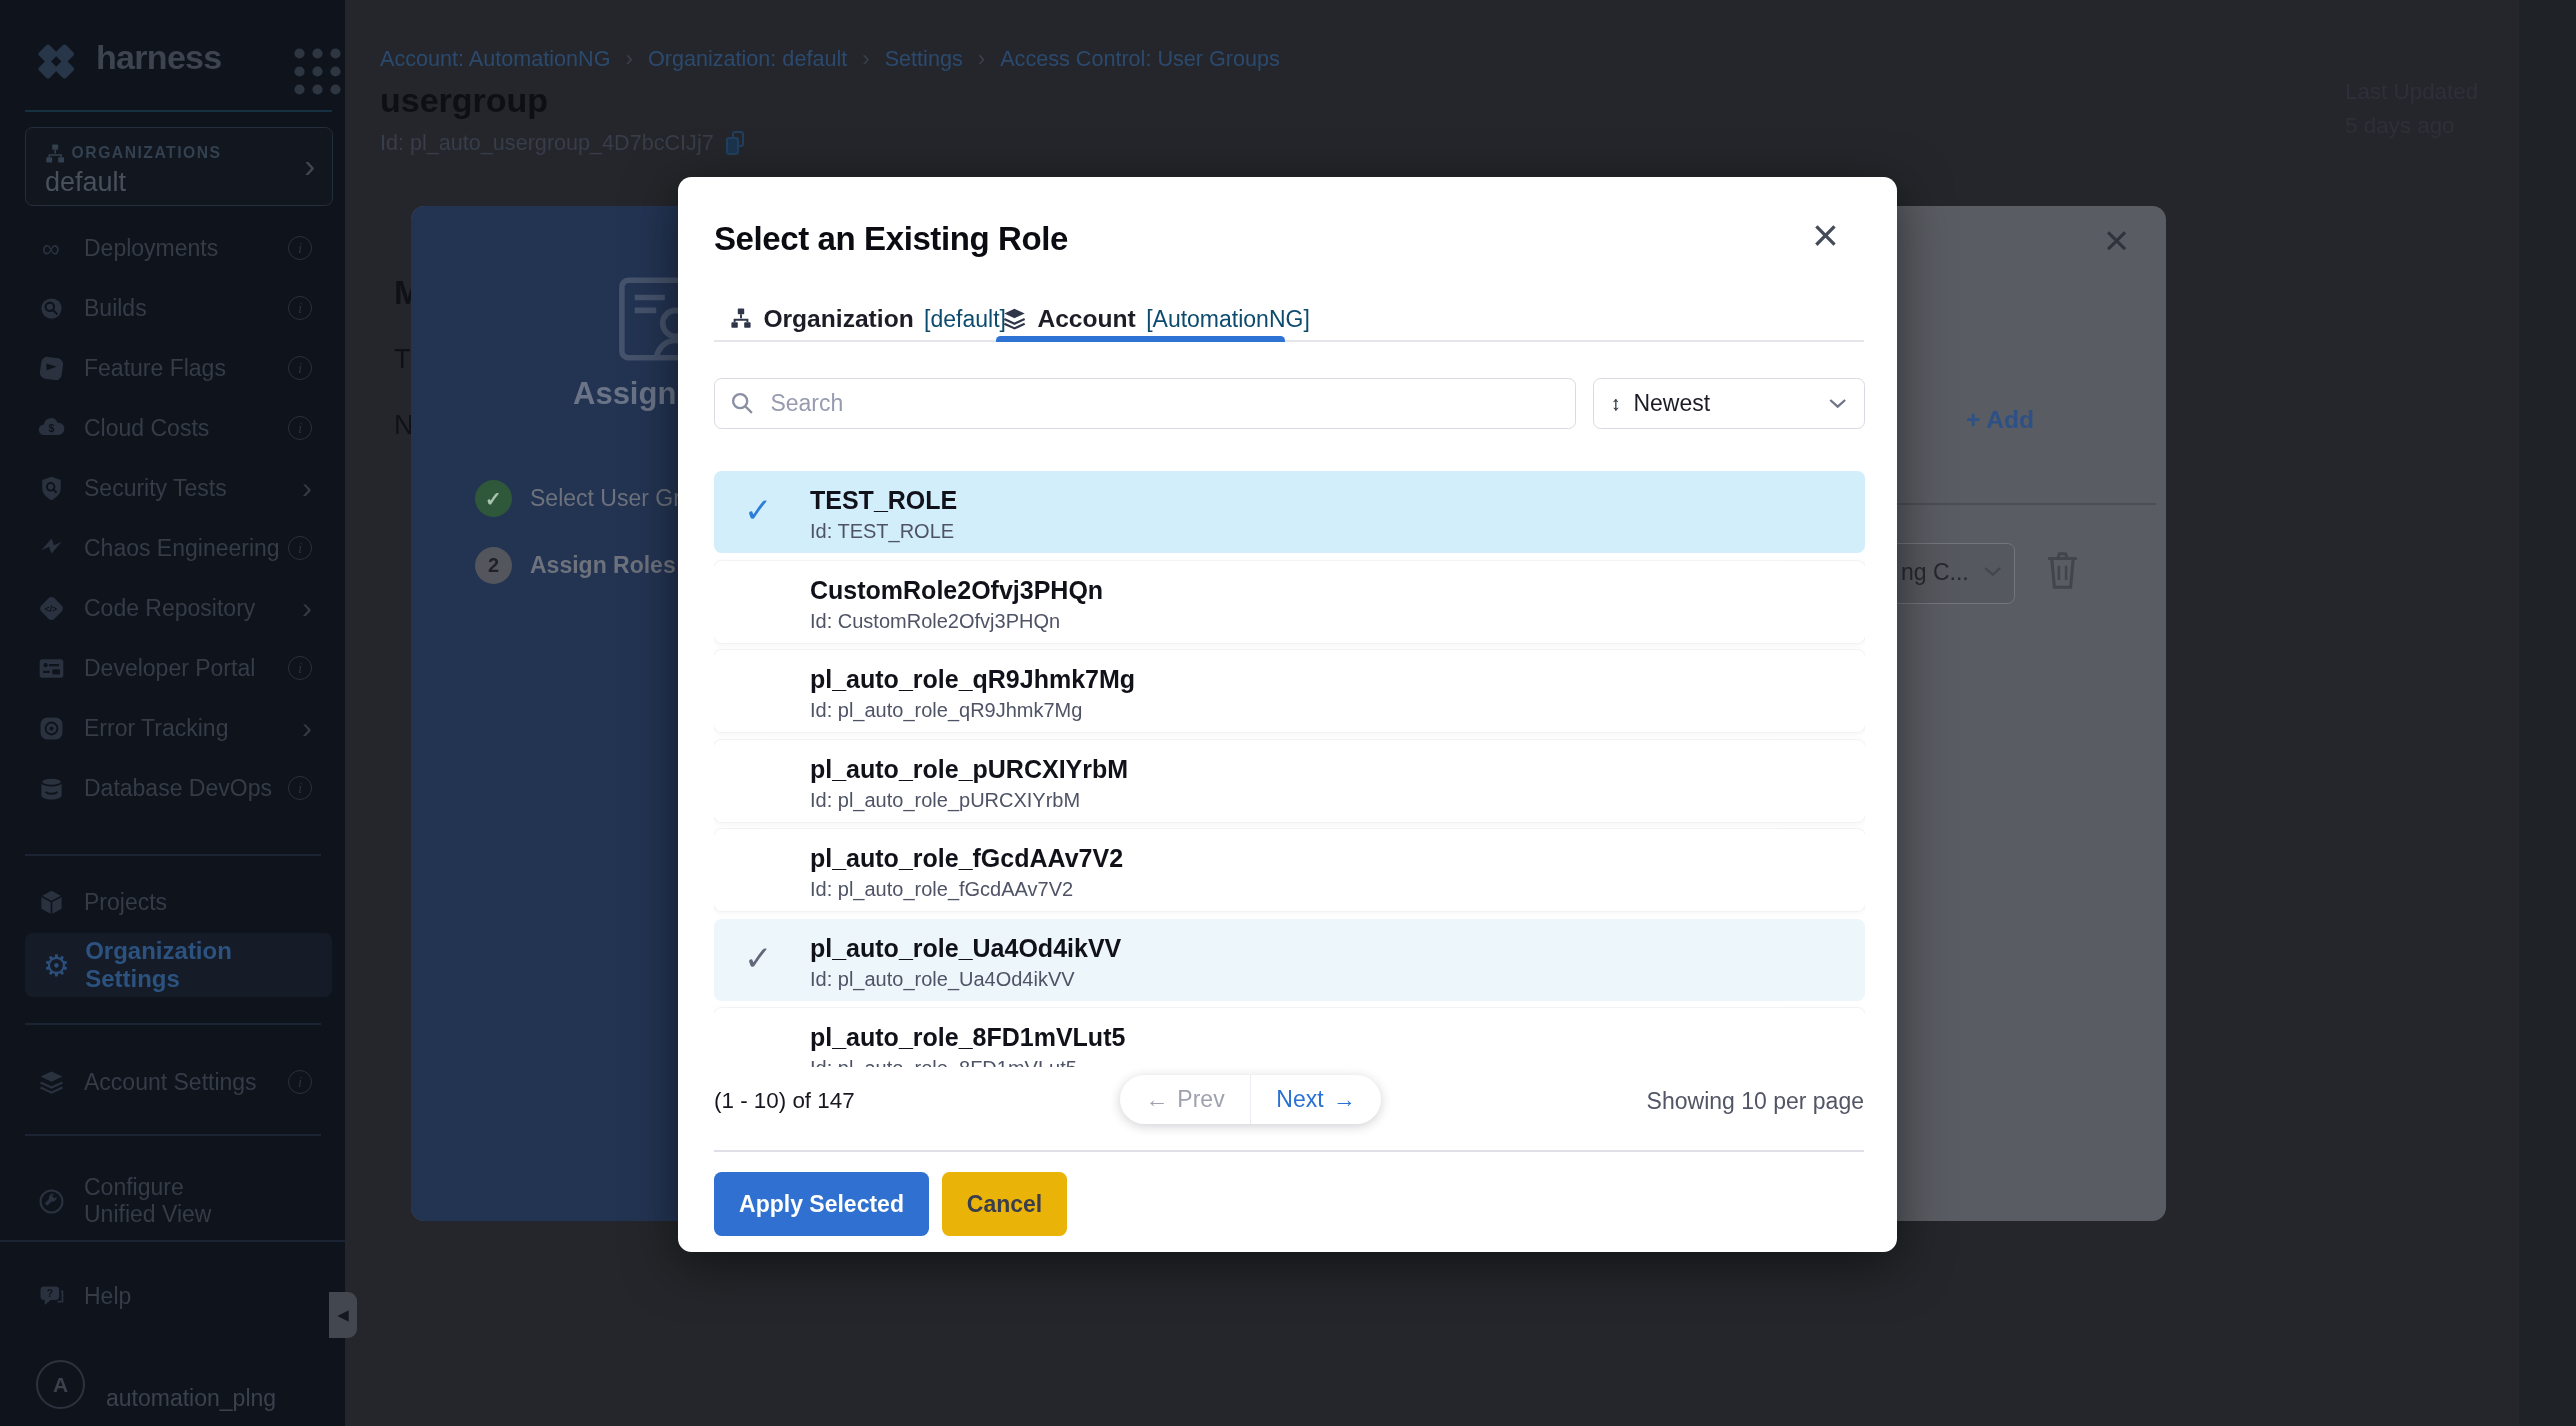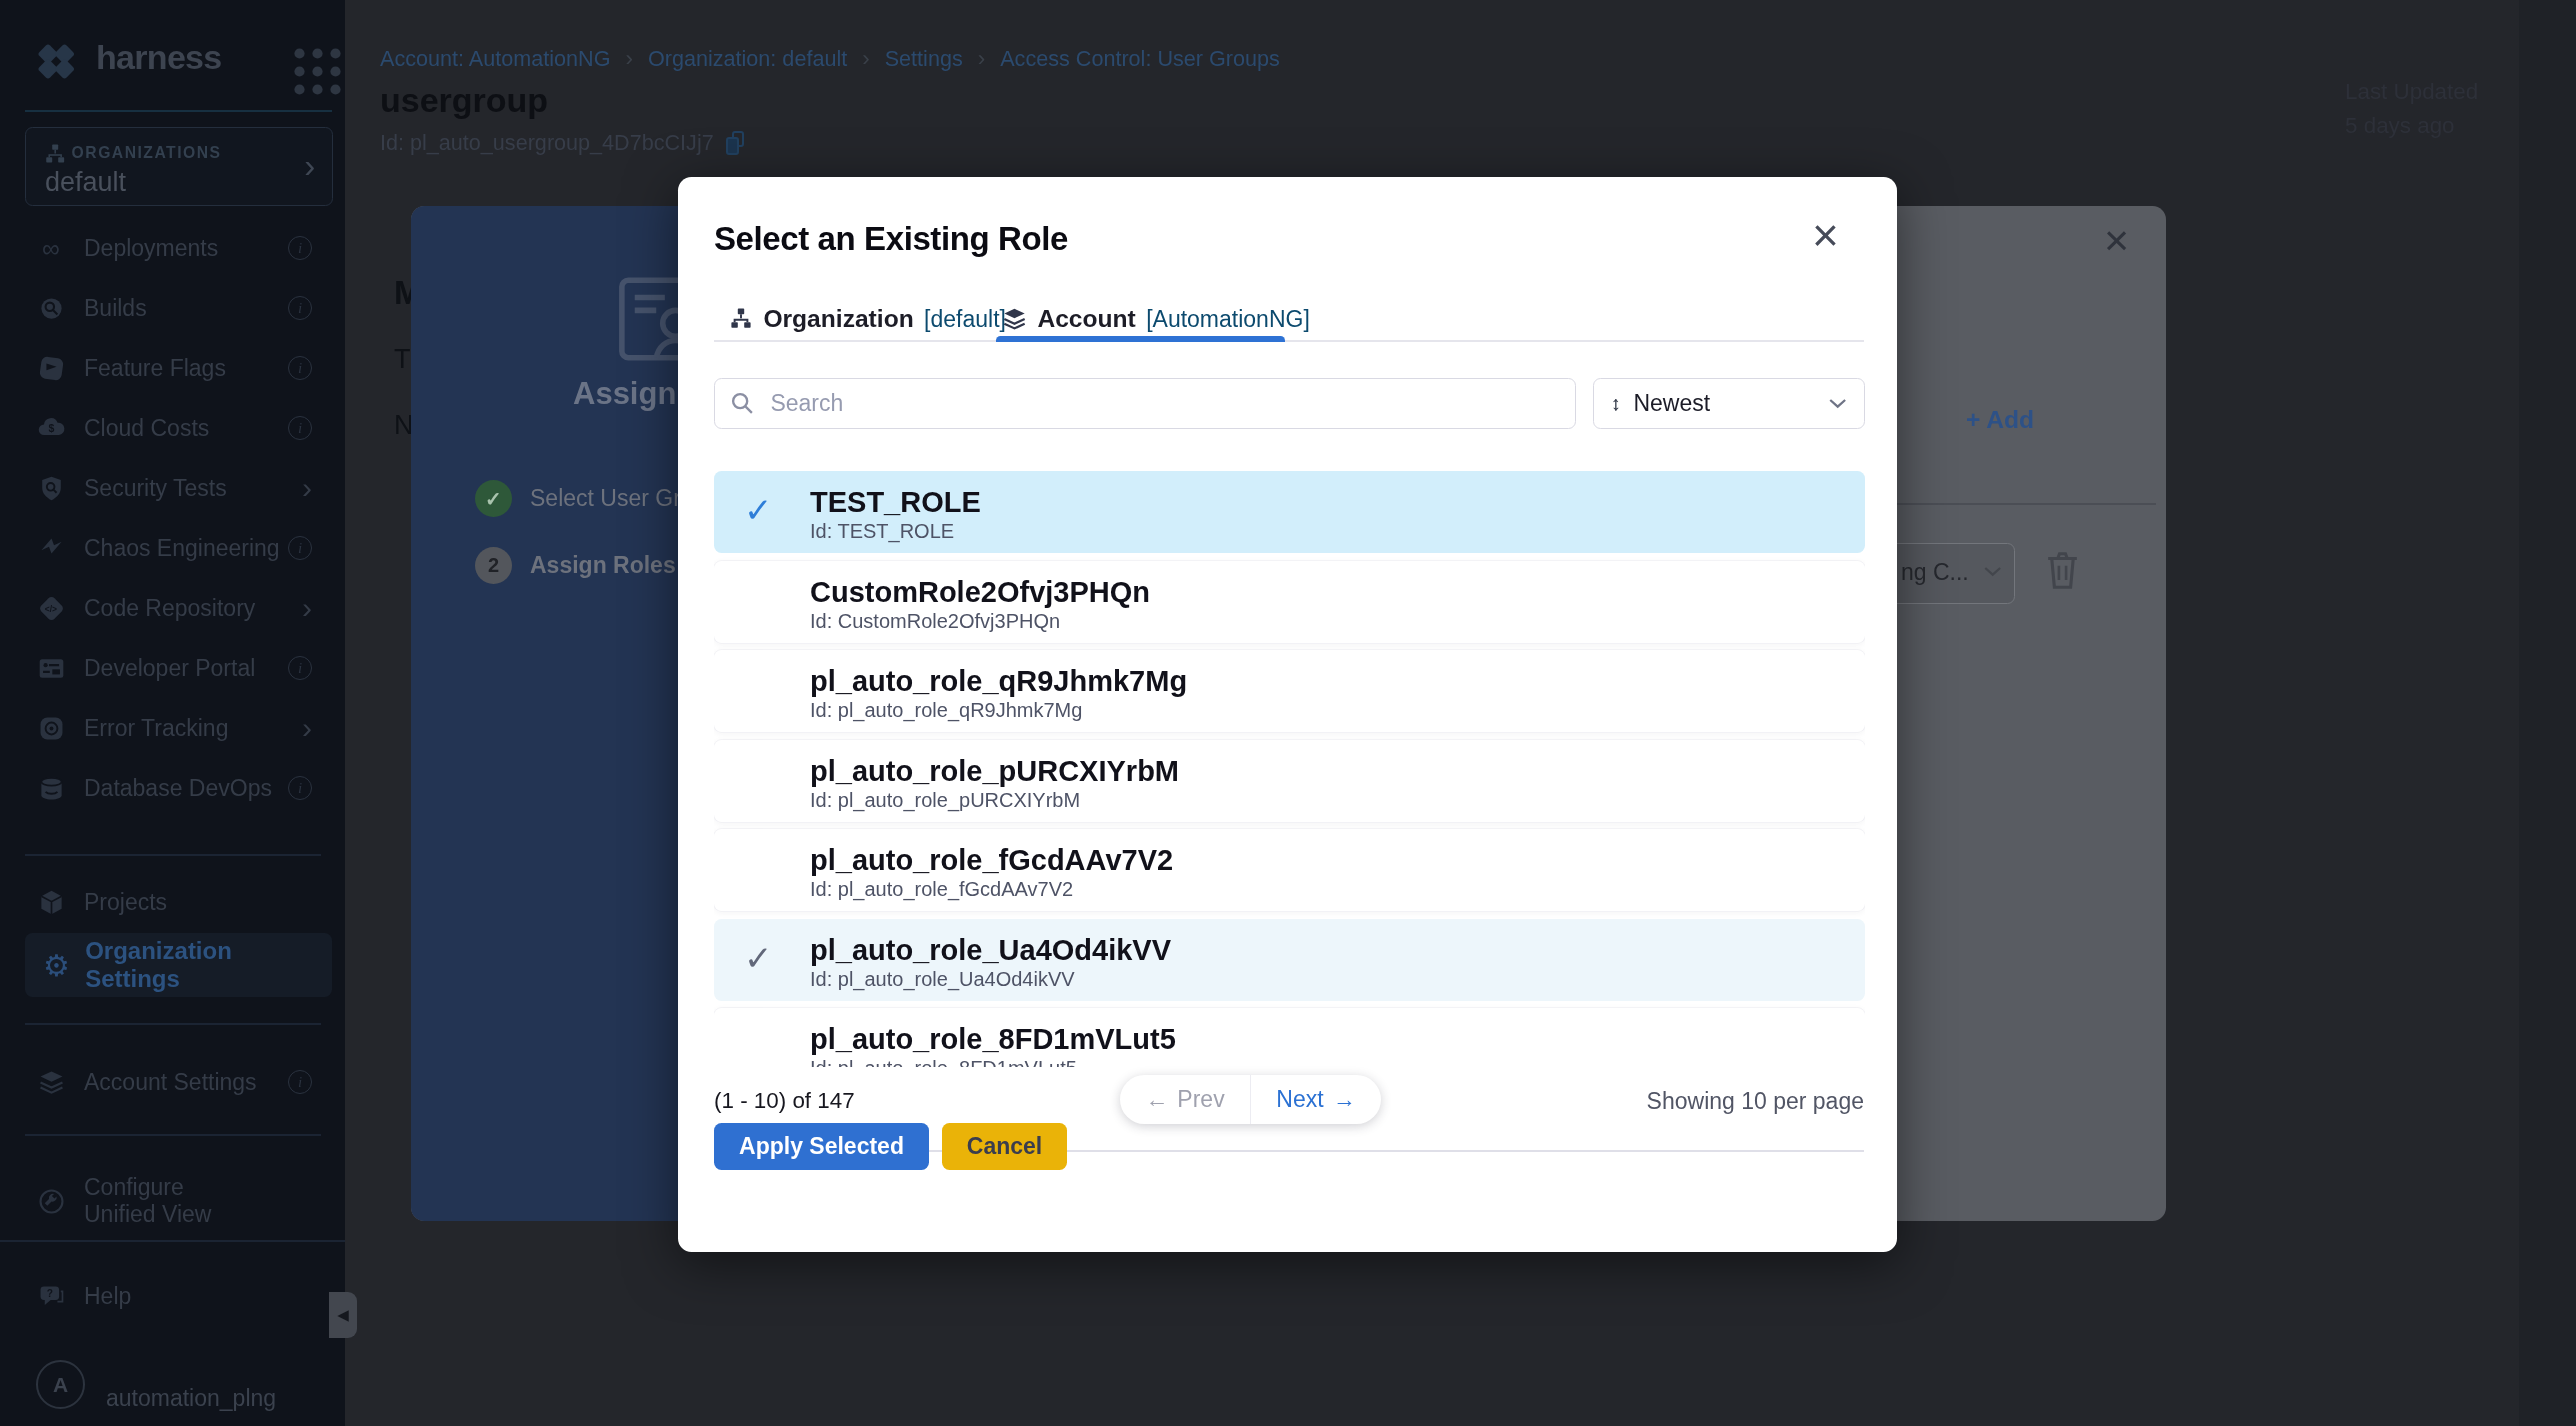--- a/index.html
+++ b/index.html
@@ -94,31 +94,31 @@
   .sort-arrows{font-size:20px;color:#3a404f;letter-spacing:-9.7px;margin-right:22.4px;}
   .sort-lbl{font-size:23px;color:#1c1c27;flex:1;}
   .roles{position:absolute;left:36px;top:294px;width:1151px;height:596px;overflow:hidden;}
   .role-row{position:relative;width:1151px;height:82px;margin-bottom:7.5px;border-radius:7.5px;background:#fff;
             box-shadow:0 0 0 0.7px #f0f0f4, 0 1.5px 6px rgba(40,41,61,0.05);cursor:pointer;}
   .role-row.sel{background:#d2eefb;box-shadow:none;}
   .role-row.sel-soft{background:#edf6fb;box-shadow:none;}
   .role-check{position:absolute;left:30px;top:19.4px;font-size:34px;}
   .ck-blue{color:#2e7ed8;}
   .ck-gray{color:#62687a;}
-  .role-name{position:absolute;left:96px;top:15px;font-size:29px;font-weight:700;color:#11111a;}
+  .role-name{position:absolute;left:96px;top:15px;font-size:25px;font-weight:700;color:#11111a;}
   .role-id{position:absolute;left:96px;top:49px;font-size:20px;color:#4e5366;}
   .pg-range{position:absolute;left:36px;top:911px;font-size:22.4px;color:#17171f;}
   .pg-pill{position:absolute;left:442px;top:898px;width:261px;height:49px;background:#fff;border-radius:745px;
            box-shadow:0 2.2px 10.4px rgba(40,41,61,0.22);display:flex;overflow:hidden;}
   .pg-half{flex:1;display:flex;align-items:center;justify-content:center;gap:9px;font-size:23px;cursor:pointer;}
   .pg-prev{color:#9fa1ae;border-right:1.5px solid #ececf2;}
   .pg-next{color:#2b71d3;}
   .pg-showing{position:absolute;right:33px;top:911px;font-size:23px;color:#515565;}
   .m-div{position:absolute;left:36px;right:33px;top:973px;height:1.5px;background:#dfdfe8;}
-  .btn{position:absolute;top:946px;height:47px;border:none;border-radius:7.5px;font-size:23px;font-weight:700;
+  .btn{position:absolute;top:995px;height:64px;border:none;border-radius:7.5px;font-size:23px;font-weight:700;
        font-family:"Liberation Sans",sans-serif;cursor:pointer;display:flex;align-items:center;justify-content:center;}
   .btn-apply{left:36px;width:215px;background:#2f70d1;color:#ffffff;}
   .btn-cancel{left:264px;width:125px;background:#eab308;color:#3a3d4e;}
   svg{display:block;}
 </style>
 </head>
 <body>
 
 <div class="screen">
 

